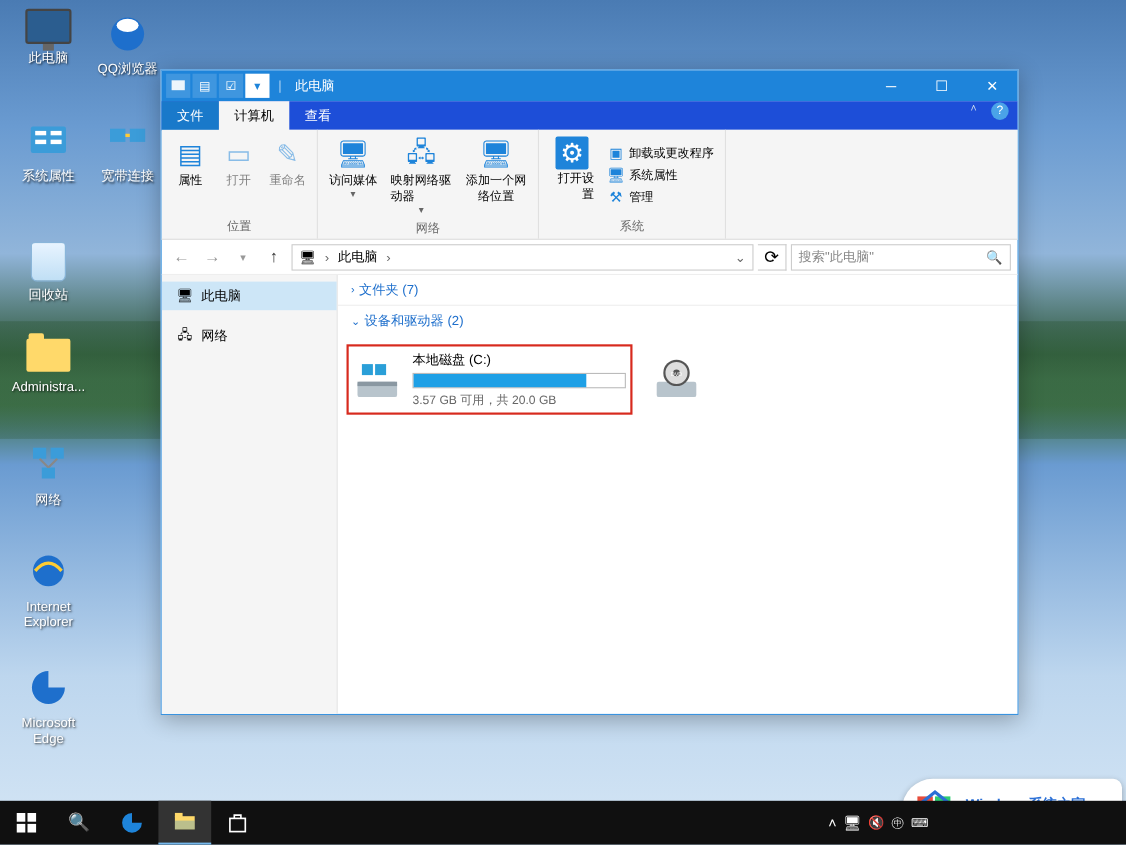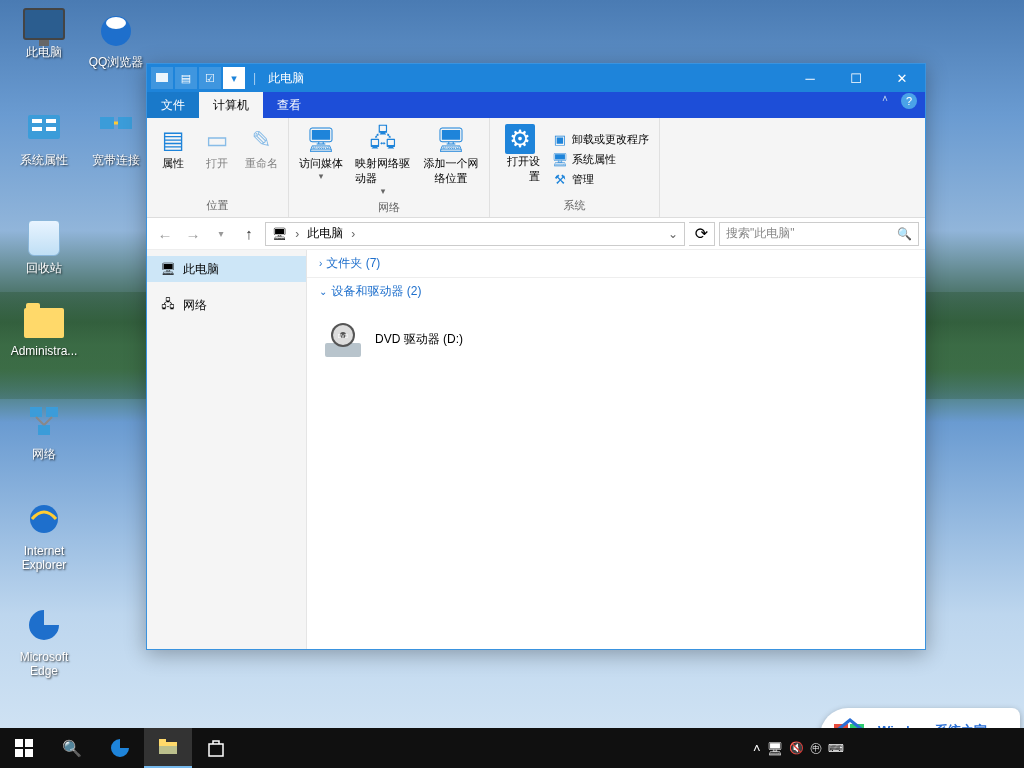--- a/index.html
+++ b/index.html
@@ -287,33 +287,47 @@
             <span class="chev">›</span>
             <span>文件夹 (7)</span>
           </div>
       </div>
       <div class="grp" style="border-bottom:none">
         <div class="grphdr">
             <span class="chev">⌄</span>
             <span>设备和驱动器 (2)</span>
           </div>
         <div class="drives">
+          <div class="drive hl">
+            <div class="dic">
+                <svg width="44" height="44" viewBox="0 0 44 44">
+                  <rect x="4" y="24" width="36" height="14" rx="2" fill="#b8c4cc"></rect>
+                  <rect x="4" y="24" width="36" height="4" fill="#8a98a2"></rect>
+                  <rect x="8" y="8" width="10" height="10" fill="#2a9fd8"></rect>
+                  <rect x="20" y="8" width="10" height="10" fill="#2a9fd8"></rect>
+                </svg>
+              </div>
+            <div class="dinfo">
+              <div class="dname">本地磁盘 (C:)</div>
+              <div class="dbar">
+                  <div class="dfill" style="width:82%"></div>
+                </div>
+              <div class="dtxt">3.57 GB 可用，共 20.0 GB</div>
+            </div>
+          </div>
           <div class="drive">
             <div class="dic">
                 <svg width="44" height="44" viewBox="0 0 44 44">
                   <rect x="4" y="24" width="36" height="14" rx="2" fill="#b8c4cc"></rect>
                   <circle cx="22" cy="16" r="12" fill="#555"></circle>
                   <circle cx="22" cy="16" r="10" fill="#ddd"></circle>
                   <circle cx="22" cy="16" r="3" fill="#555"></circle>
                   <text x="22" y="19" font-size="5" text-anchor="middle" fill="#fff">DVD</text>
                 </svg>
               </div>
-            <div class="dinfo">
-              <div class="dname">DVD 驱动器 (D:)</div>
-            </div>
           </div>
         </div>
       </div>
     </div>
   </div>
 
 </div>
 
 <div class="watermark">
   <svg class="logo" viewBox="0 0 44 44">

